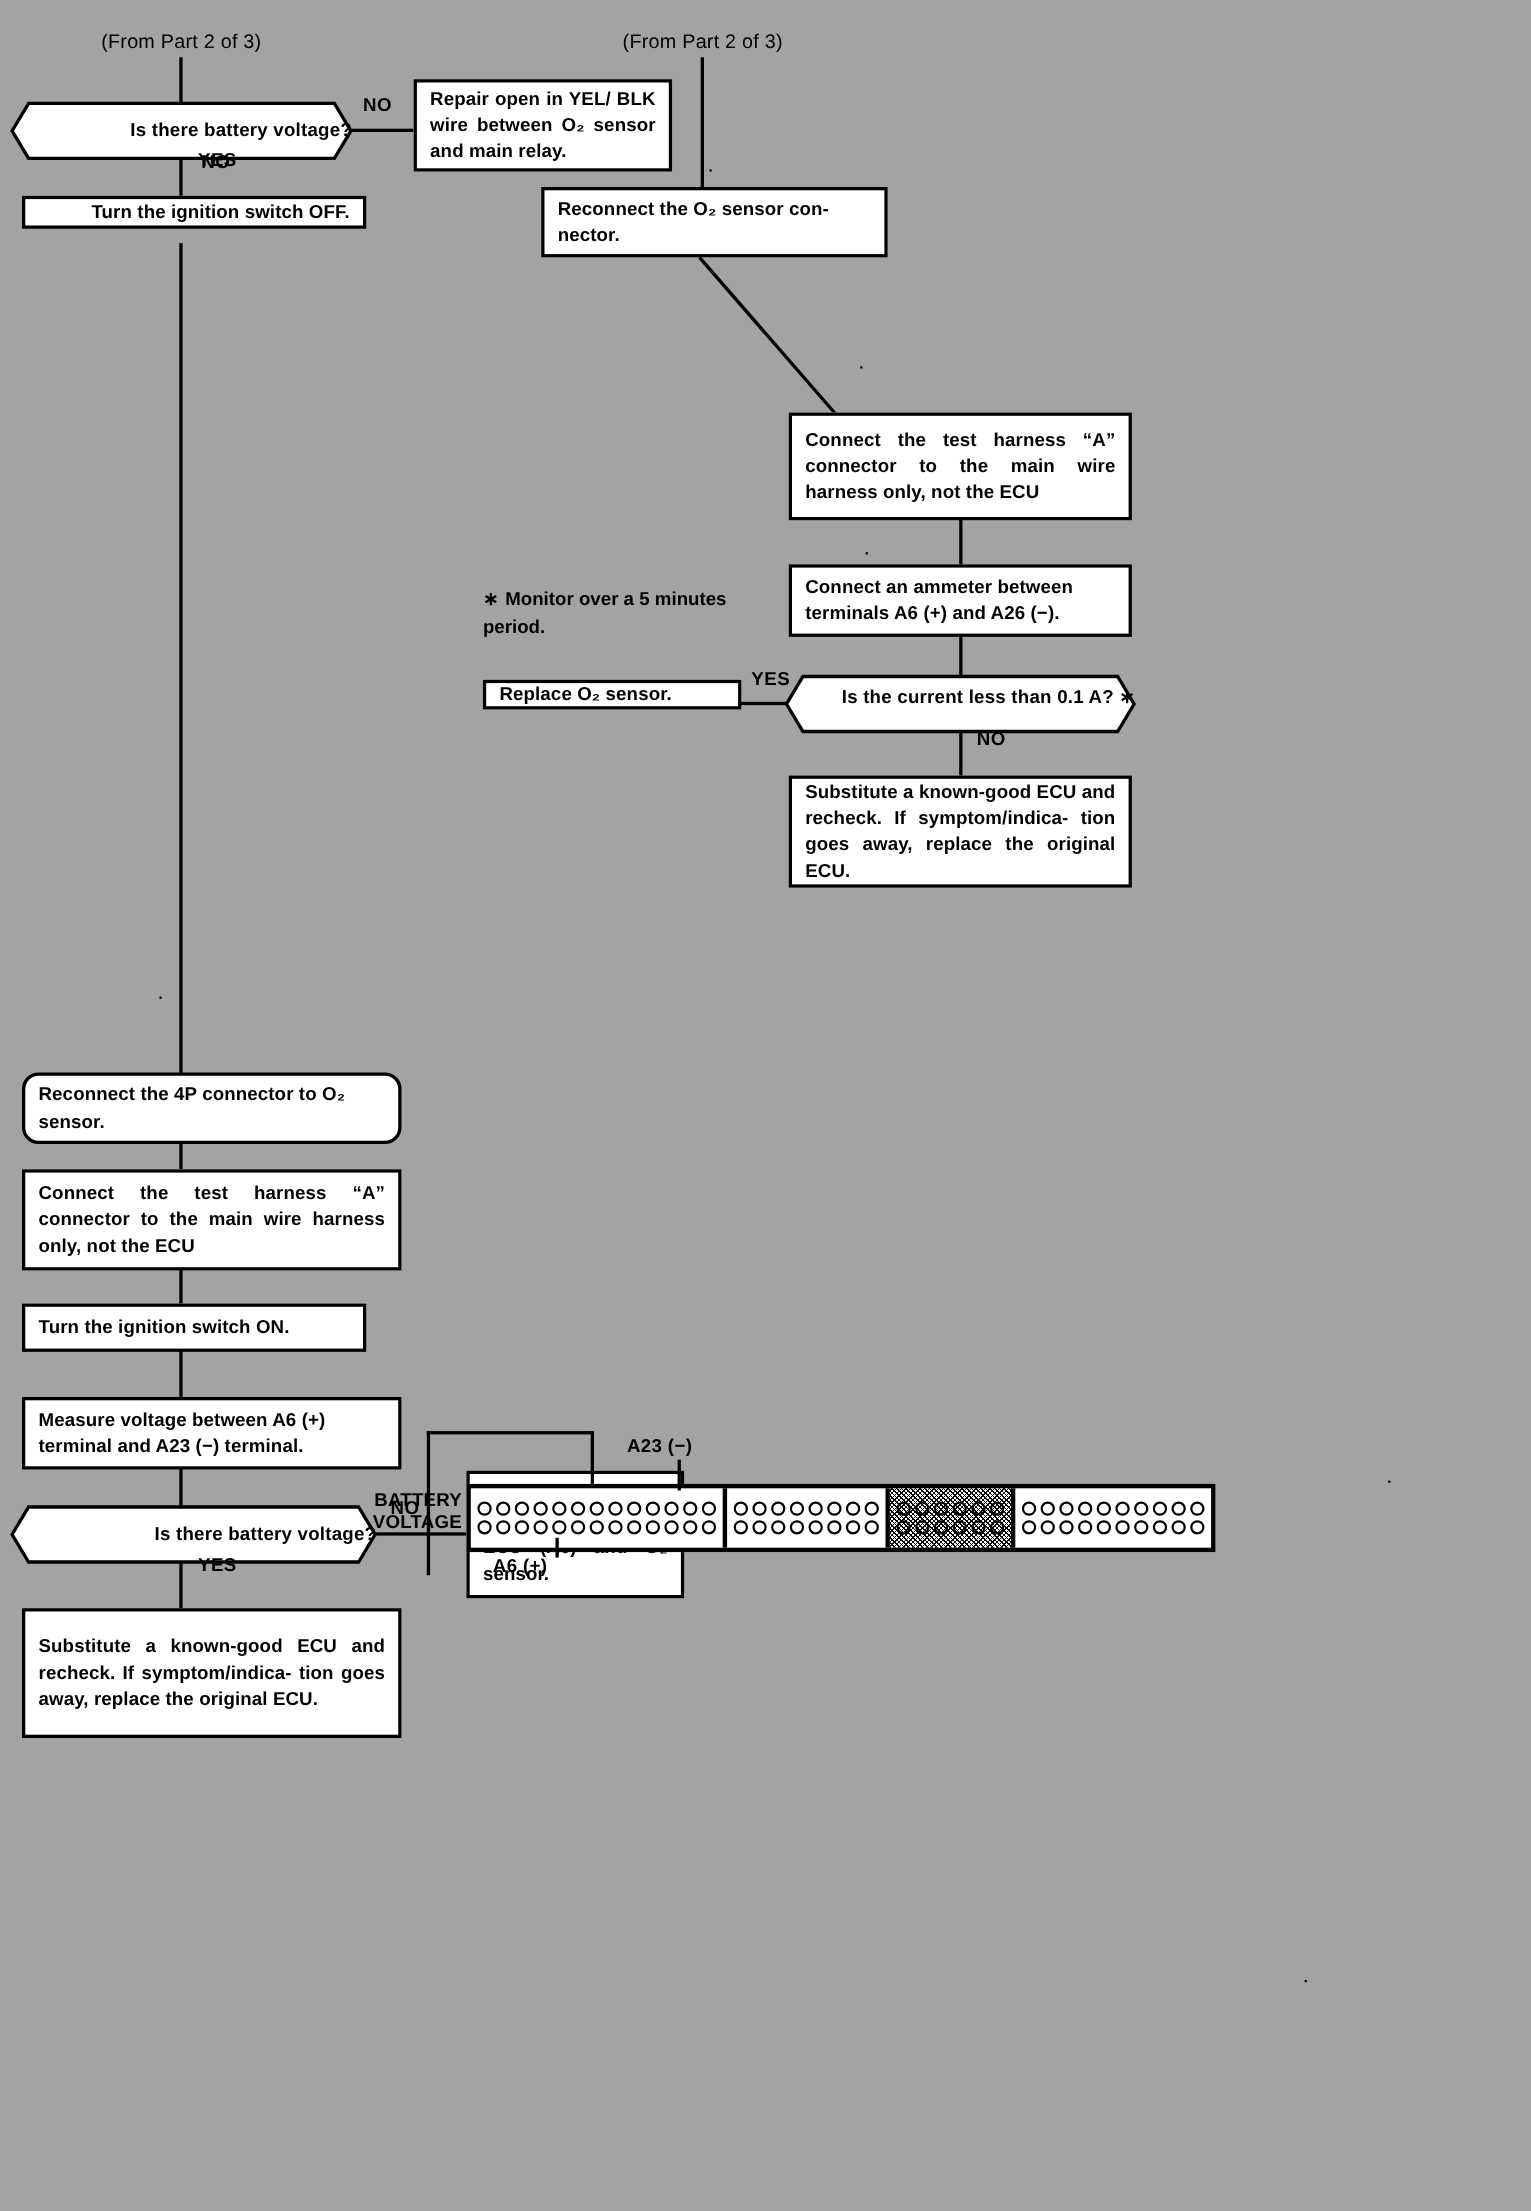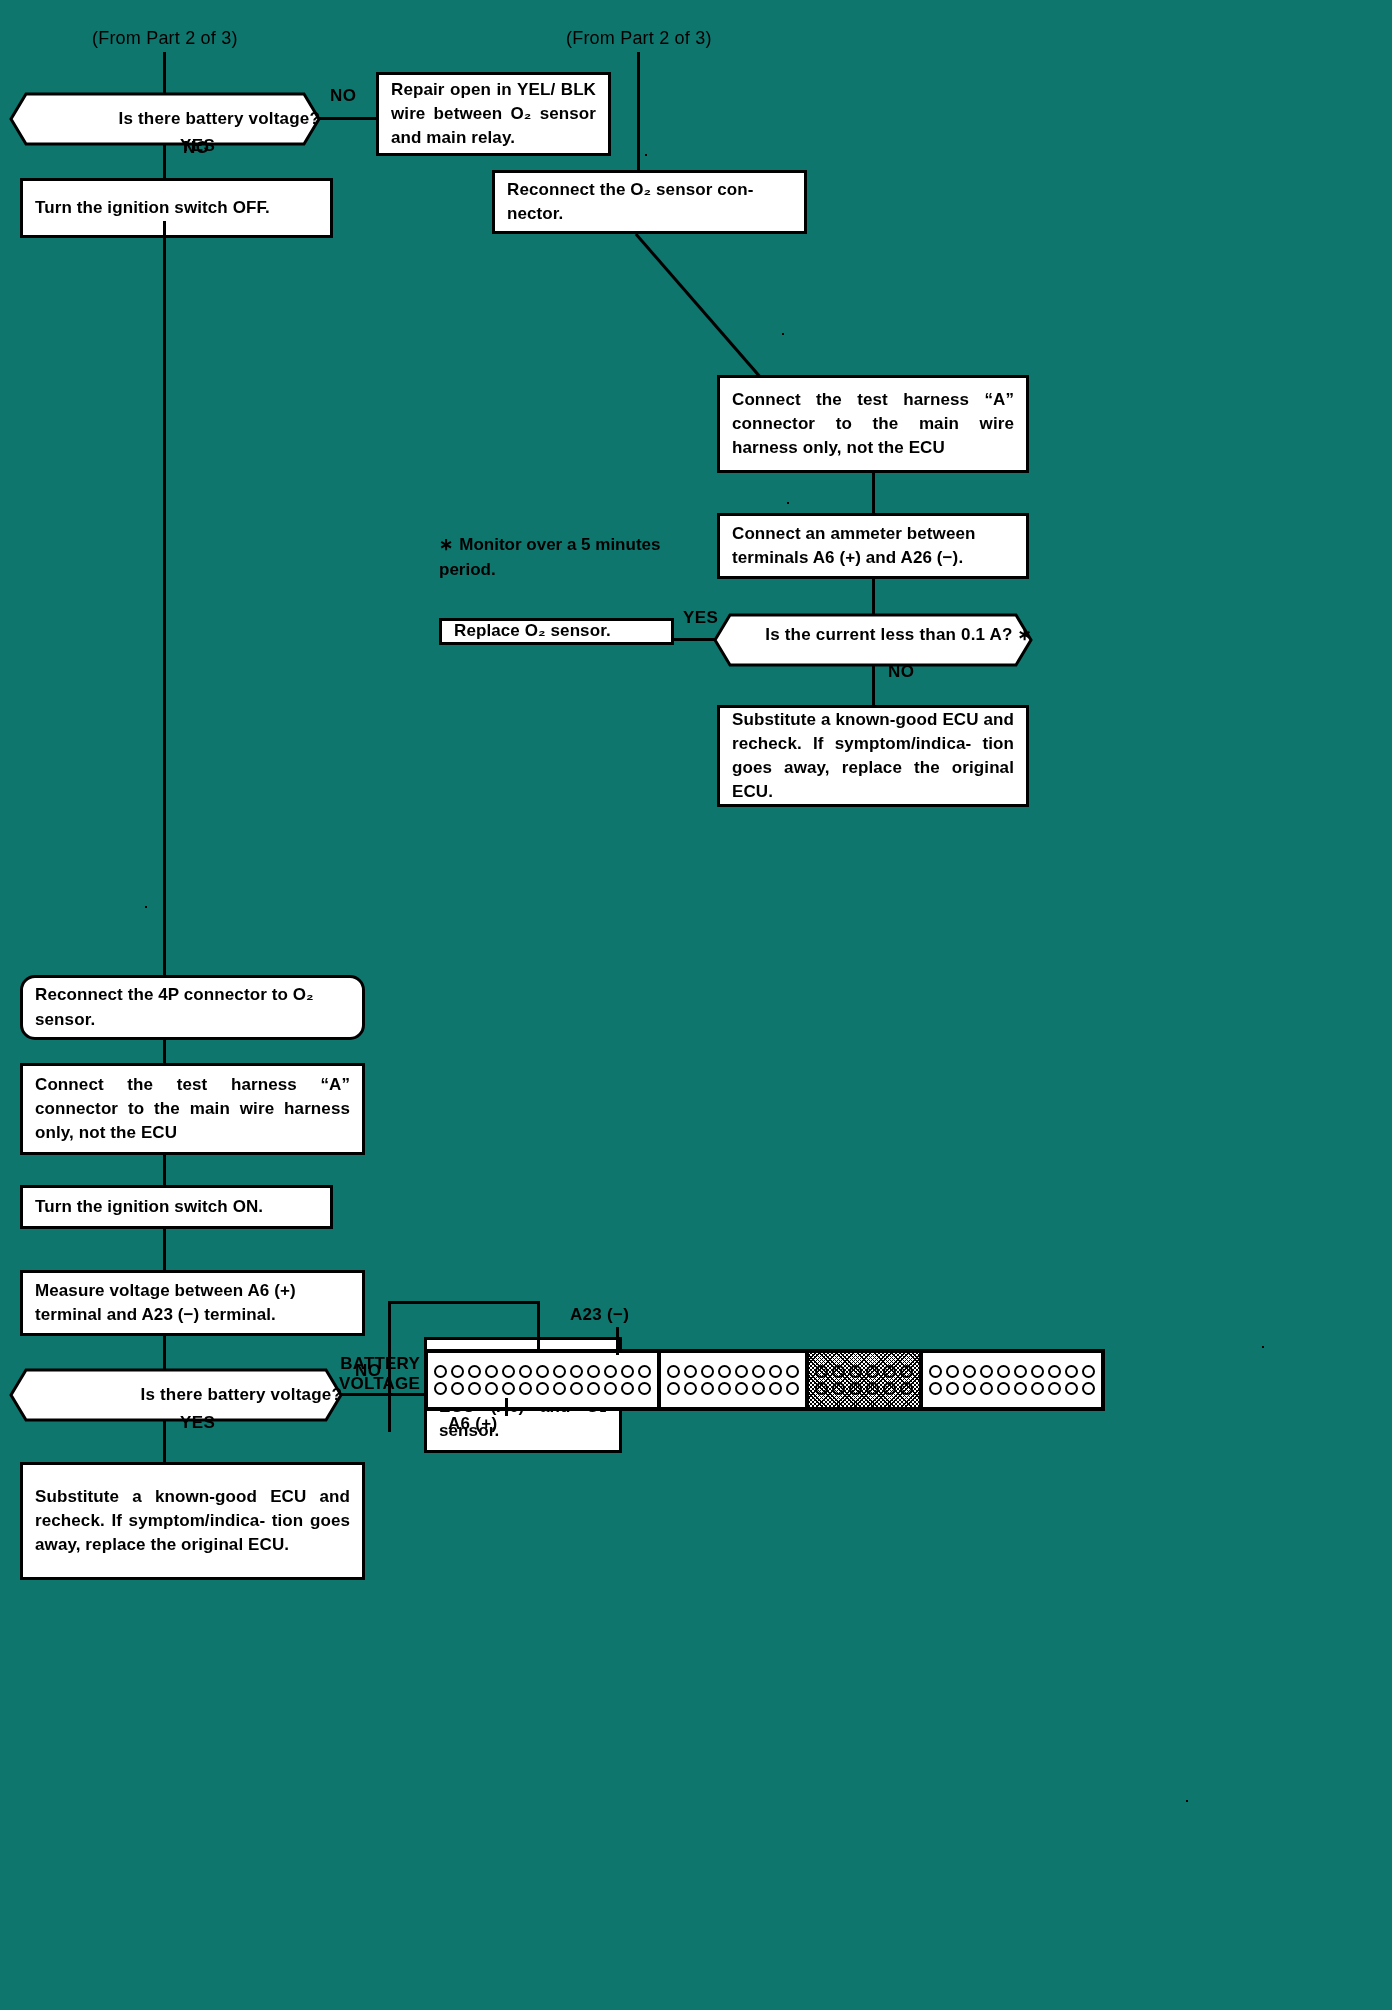--- a/index.html
+++ b/index.html
@@ -8,21 +8,21 @@
     background: #ffffff;
   }
   body {
     font-family: "Liberation Sans", sans-serif;
     color: #000000;
   }
   #page {
     position: relative;
     width: 1392px;
     height: 2010px;
-    background: #0f766e;
+    background: #a3a3a3;
     overflow: hidden;
   }
 
   
   .conn {
     position: absolute;
     background: #000000;
   }
   .vline { width: 3px; }
   .hline { height: 3px; }
@@ -169,21 +169,21 @@
   </div>
 
   <div class="lbl" style="left:183px; top:138px;">NO</div>
 
   <div class="conn hline" style="left:318px; top:117px; width:58px;"></div>
   <div class="lbl" style="left:330px; top:86px;">NO</div>
 
   <div class="conn vline" style="left:163px; top:144px; height:38px;"></div>
   <div class="lbl" style="left:180px; top:136px;">YES</div>
 
-  <div class="box" style="left:20px; top:178px; width:313px; height:60px;">
+  <div class="box" style="left:20px; top:178px; width:313px; height:30px;text-align:right;">
     <div class="txt">Turn the ignition switch OFF.</div>
   </div>
 
   <div class="conn vline" style="left:163px; top:221px; height:758px;"></div>
 
   <div class="box" style="left:20px; top:975px; width:345px; height:65px;border-radius:15px;">
     <div class="txt">Reconnect the 4P connector to O₂ sensor.</div>
   </div>
   <div class="conn vline" style="left:163px; top:1038px; height:28px;"></div>
 

